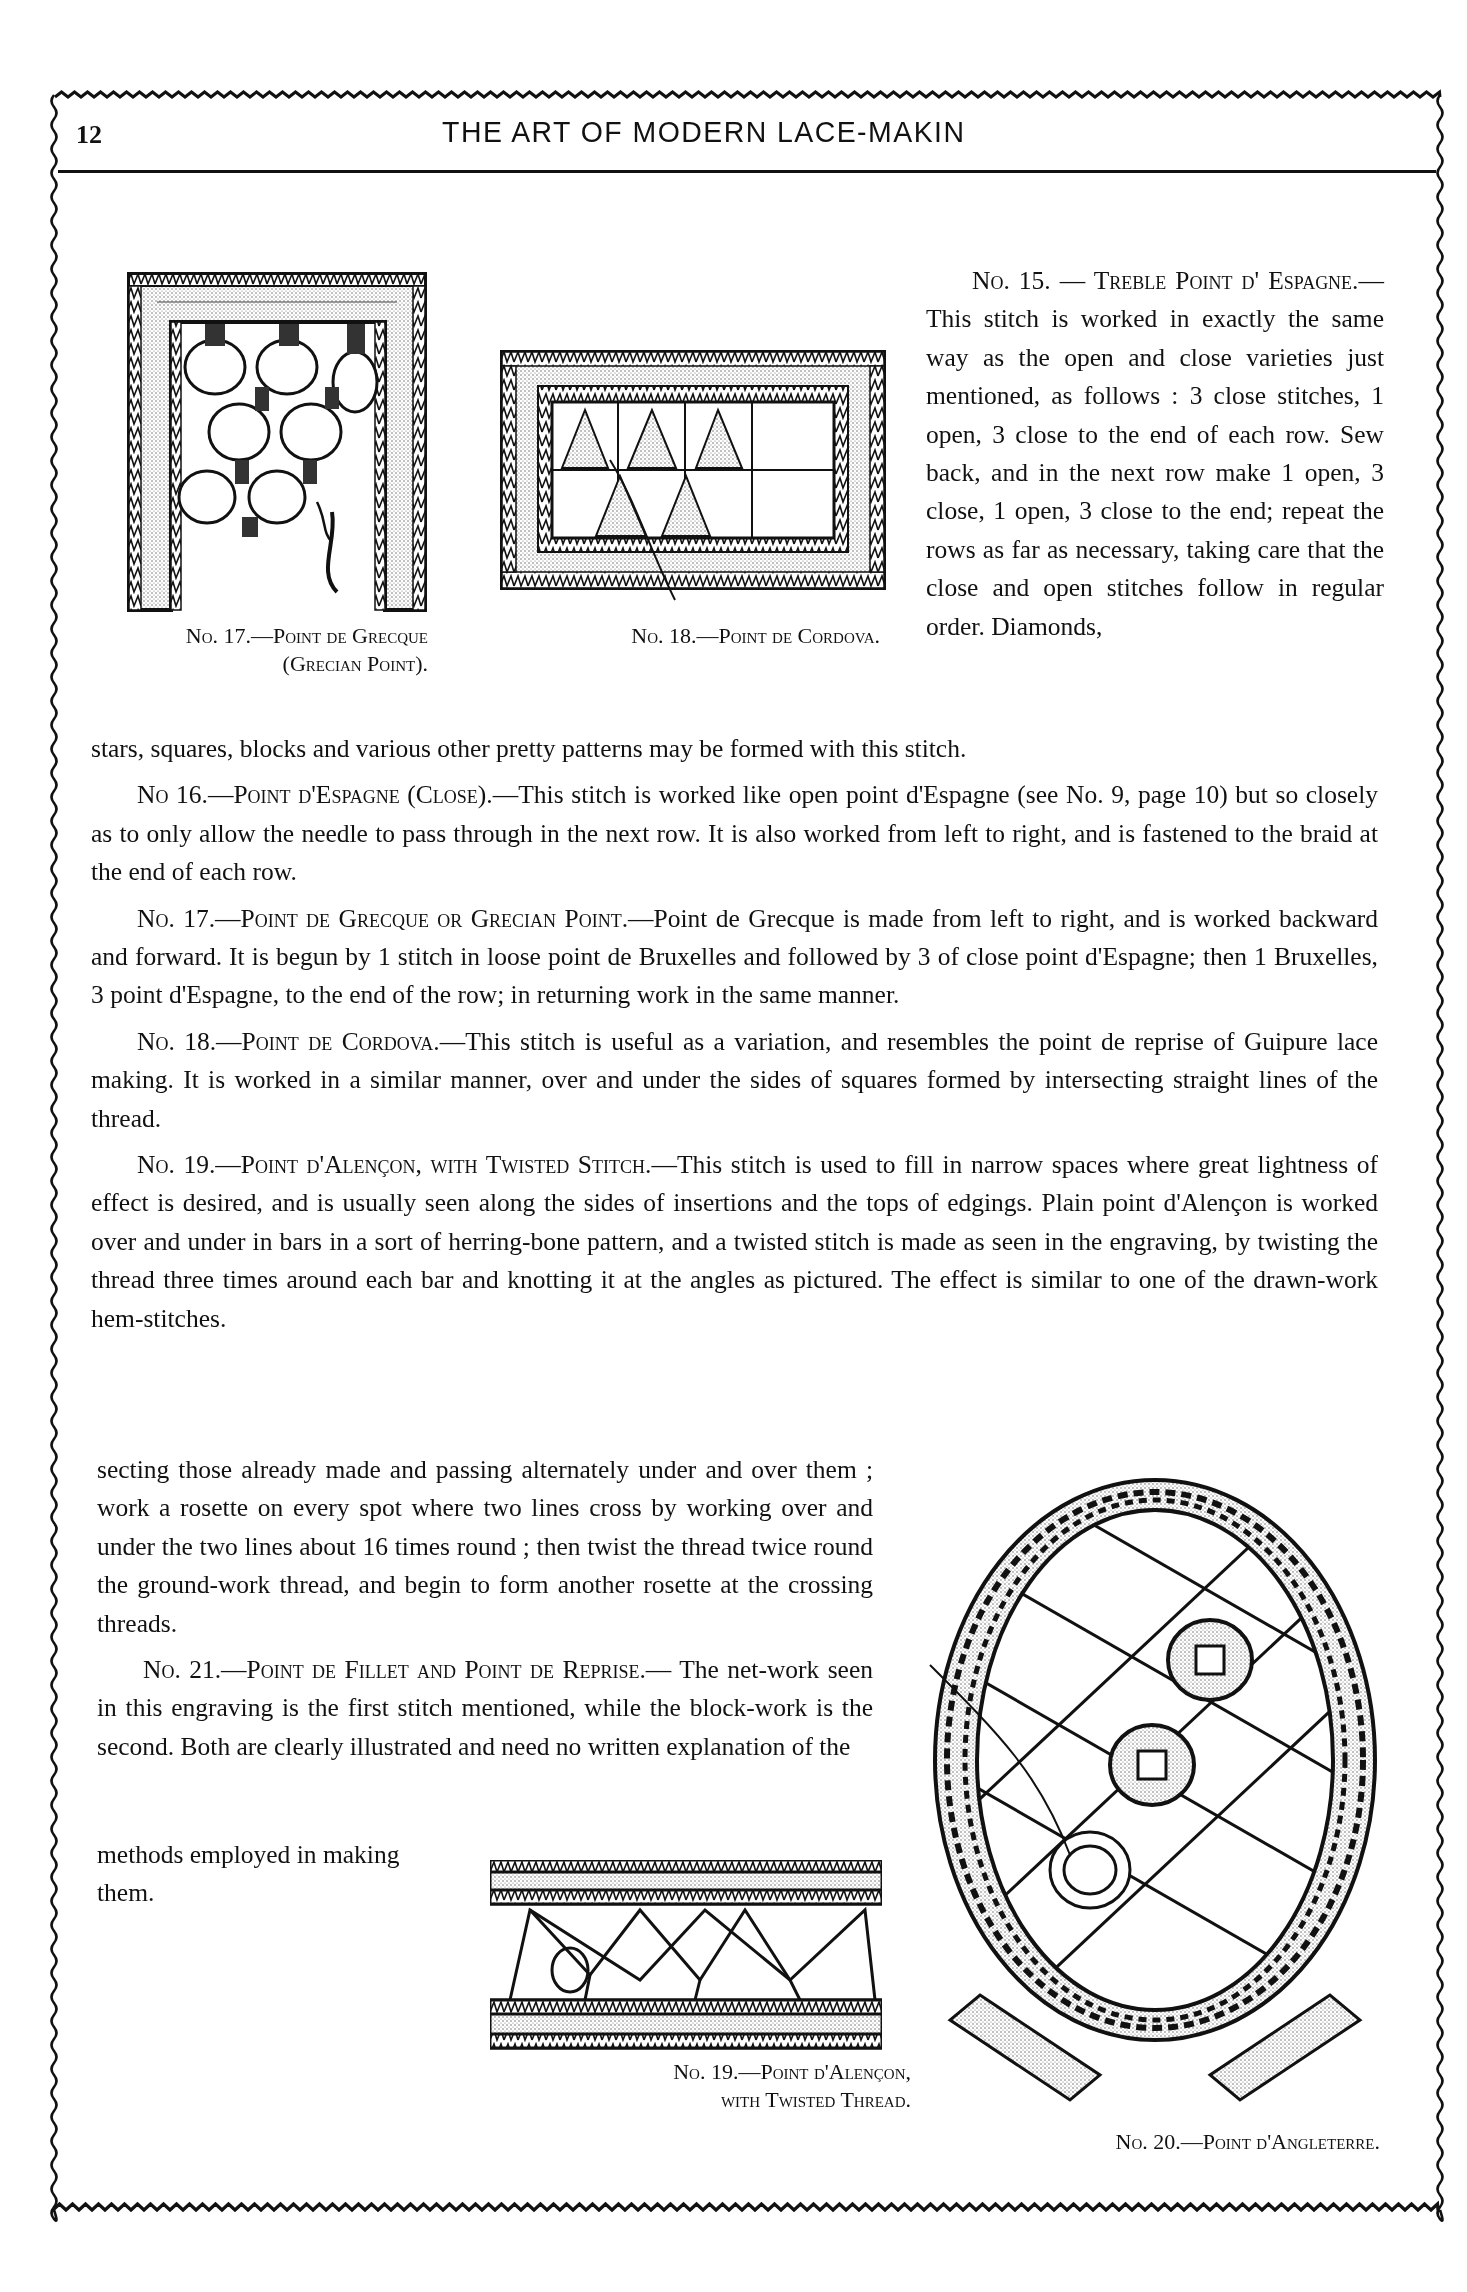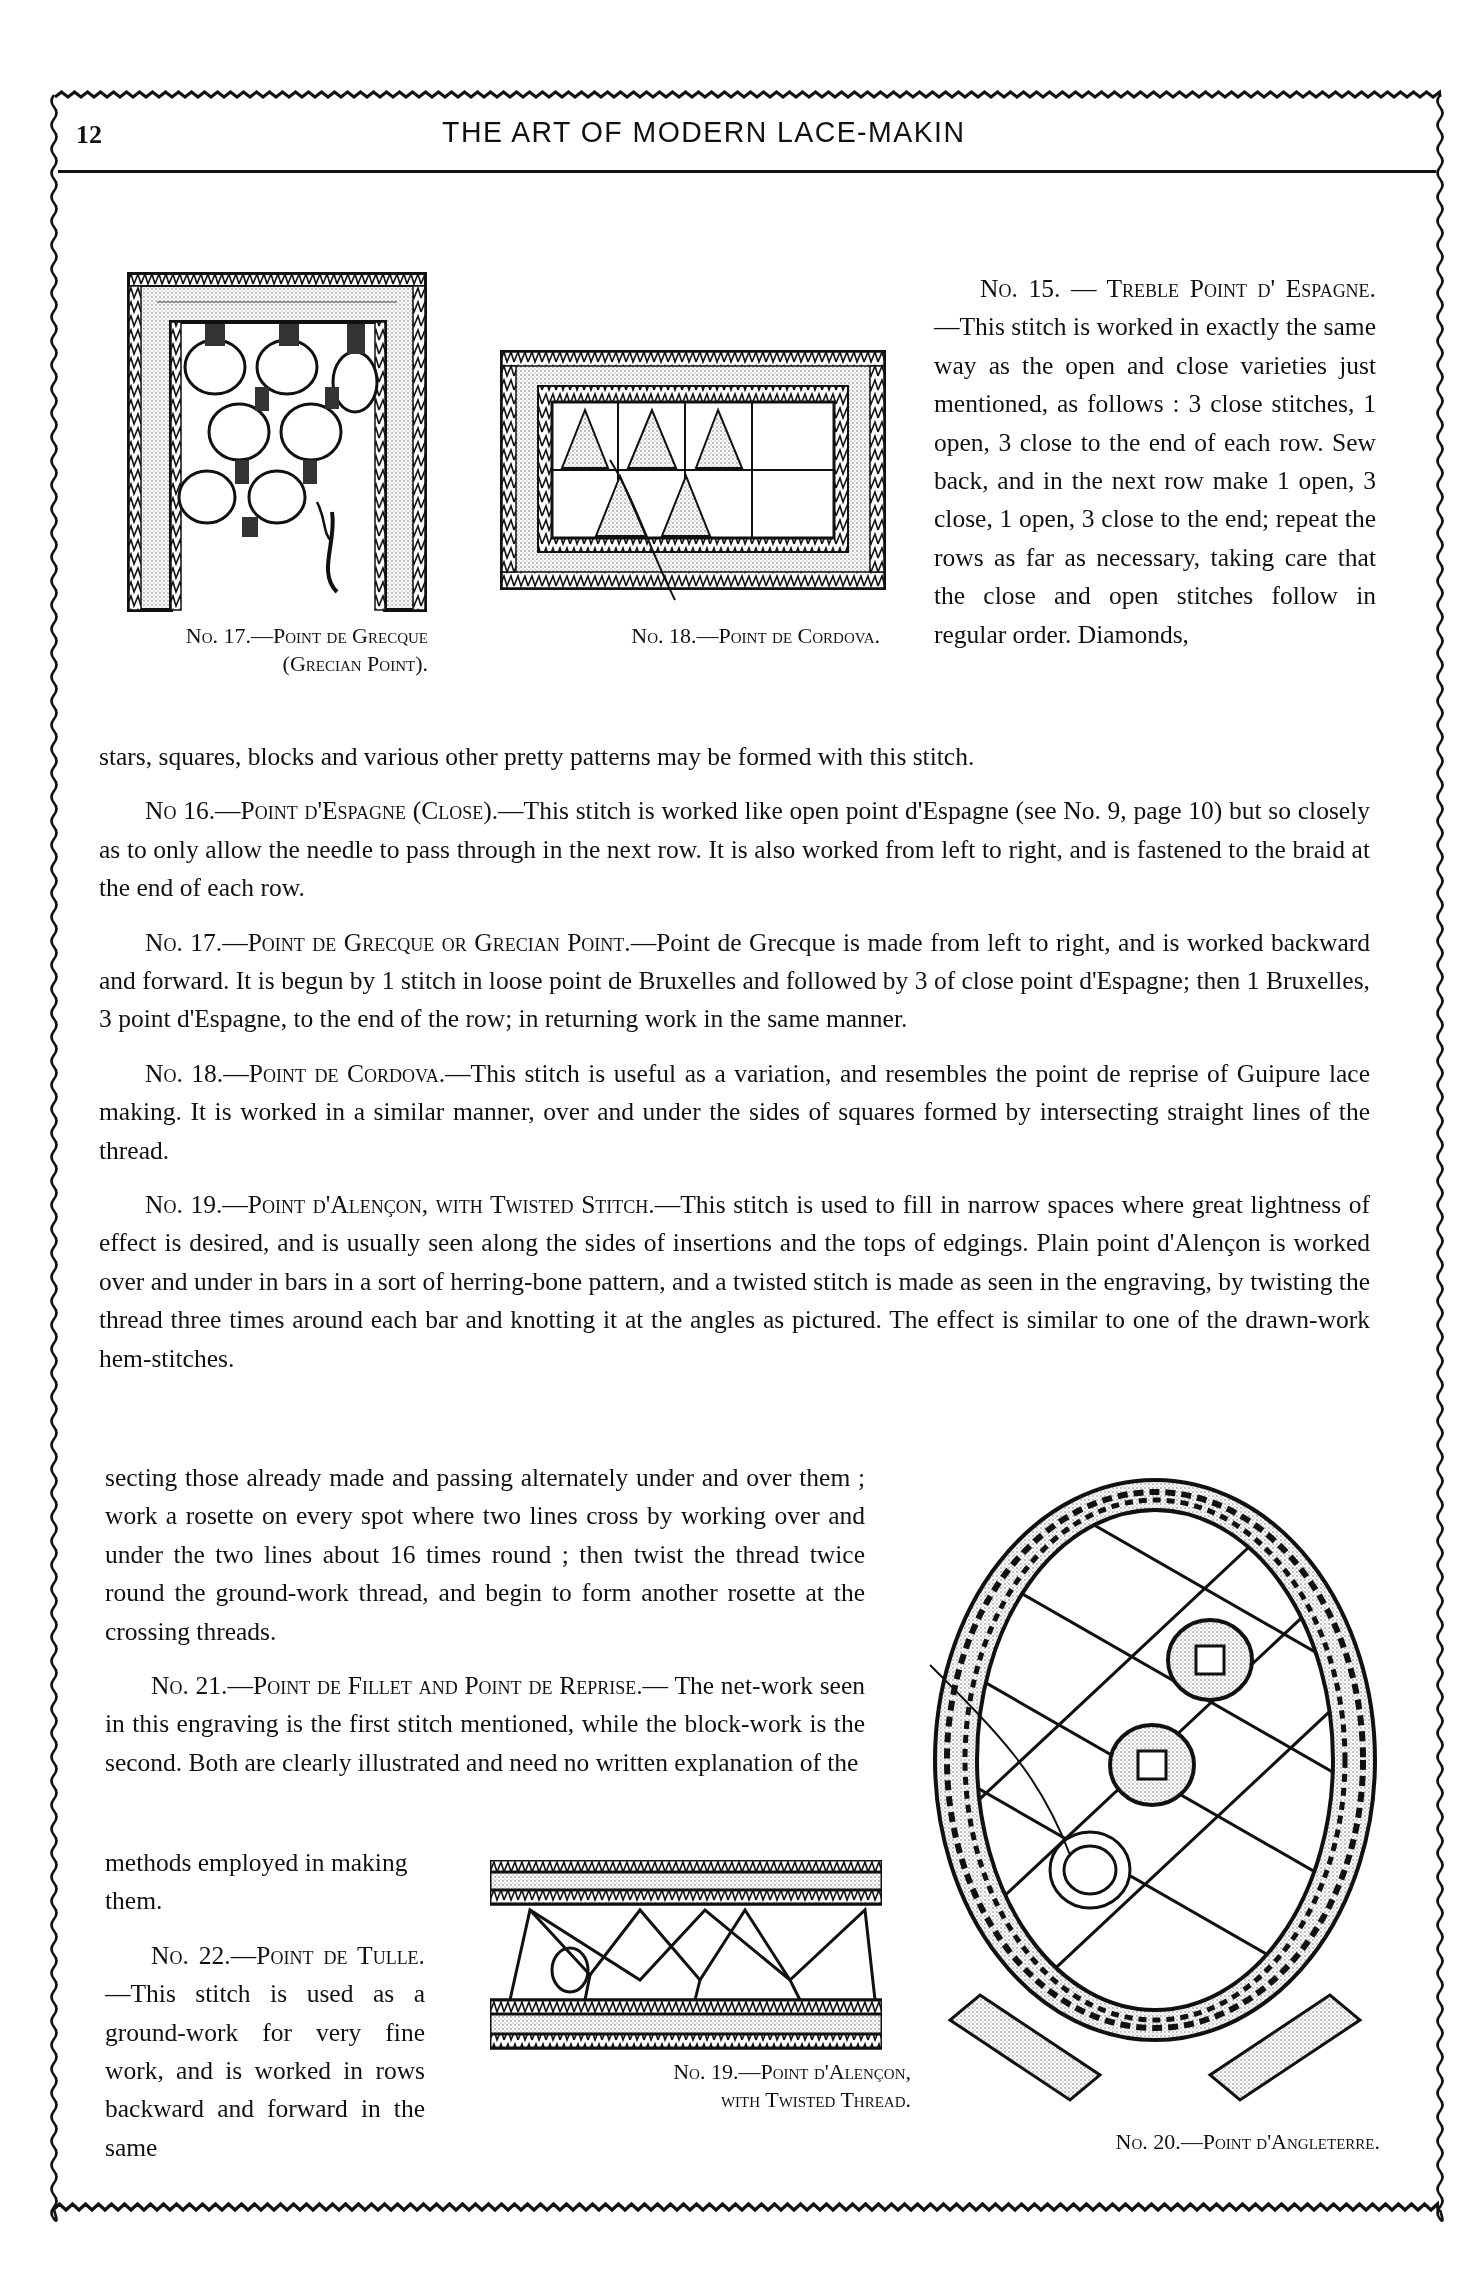--- a/index.html
+++ b/index.html
@@ -5,21 +5,21 @@
   html, body { margin: 0; padding: 0; background: #ffffff; }
   body { width: 1467px; height: 2292px; position: relative; overflow: hidden;
          font-family: "Liberation Serif", "DejaVu Serif", serif; color: #111; }
   .frame { position: absolute; left: 0; top: 0; width: 1467px; height: 2292px; pointer-events: none; }
   .abs { position: absolute; }
   .page-num { left: 76px; top: 120px; font-size: 26px; font-family: "Liberation Serif", serif; font-weight: bold; }
   .running-head { left: 300px; width: 860px; top: 116px; text-align: left; padding-left: 145px; box-sizing: border-box;
                   font-family: "Liberation Sans", "DejaVu Sans", sans-serif; font-size: 29px; letter-spacing: 1.5px; font-weight: normal; transform: scaleX(0.98); transform-origin: left; }
   .rule { left: 58px; top: 170px; width: 1378px; height: 3px; background: #111; }
   .sc { font-variant: small-caps; }
-  p.para { margin: 16px; text-align: justify; font-size: 25.5px; line-height: 38.4px; text-align-last: auto; }
+  p.para { margin: 8px; text-align: justify; font-size: 25.5px; line-height: 38.4px; text-align-last: auto; }
   p.indent { text-indent: 46px; }
   .col-right { left: 918px; top: 254px; width: 474px; }
   .full { left: 83px; top: 722px; width: 1303px; }
   .col-left { left: 89px; top: 1443px; width: 792px; }
   .caption { font-size: 22px; line-height: 28px; text-align: right; font-variant: small-caps; }
   .fig { position: absolute; }
   .fig svg { display: block; }
 </style>
 </head>
 <body>
@@ -124,21 +124,20 @@
   <p class="para indent"><span class="sc">No. 19.—Point d'Alençon, with Twisted Stitch.</span><span>—This stitch is used to fill in narrow spaces where great lightness of effect is desired, and is usually seen along the sides of insertions and the tops of edgings. Plain point d'Alençon is worked over and under in bars in a sort of herring-bone pattern, and a twisted stitch is made as seen in the engraving, by twisting the thread three times around each bar and knotting it at the angles as pictured. The effect is similar to one of the drawn-work hem-stitches.</span></p>
 </div>
 
 <div class="abs col-left">
   <p class="para">secting those already made and passing alternately under and over them ; work a rosette on every spot where two lines cross by working over and under the two lines about 16 times round ; then twist the thread twice round the ground-work thread, and begin to form another rosette at the crossing threads.</p>
   <p class="para indent"><span class="sc">No. 21.—Point de Fillet and Point de Reprise.</span><span>— The net-work seen in this engraving is the first stitch mentioned, while the block-work is the second. Both are clearly illustrated and need no written explanation of the</span></p>
 </div>
 
 <div class="abs" style="left:89px; top:1828px; width:352px;">
   <p class="para" style="text-align:left;">methods employed in making them.</p>
-  <p class="para indent"><span class="sc">No. 22.—Point de Tulle.</span><span>—This stitch is used as a ground-work for very fine work, and is worked in rows backward and forward in the same</span></p>
 </div>
 
 <div class="fig" style="left:490px; top:1860px;">
   <svg width="392" height="190" viewBox="0 0 392 190">
     <rect x="0" y="0" width="392" height="44" fill="url(#stip)" stroke="#111" stroke-width="3"></rect>
     <rect x="0" y="0" width="392" height="12" fill="url(#zig)" stroke="#111" stroke-width="3"></rect>
     <rect x="0" y="30" width="392" height="14" fill="url(#zig)" stroke="#111" stroke-width="3"></rect>
     <rect x="0" y="140" width="392" height="48" fill="url(#stip)" stroke="#111" stroke-width="3"></rect>
     <rect x="0" y="140" width="392" height="14" fill="url(#zig)" stroke="#111" stroke-width="3"></rect>
     <rect x="0" y="174" width="392" height="14" fill="url(#zig)" stroke="#111" stroke-width="3"></rect>

